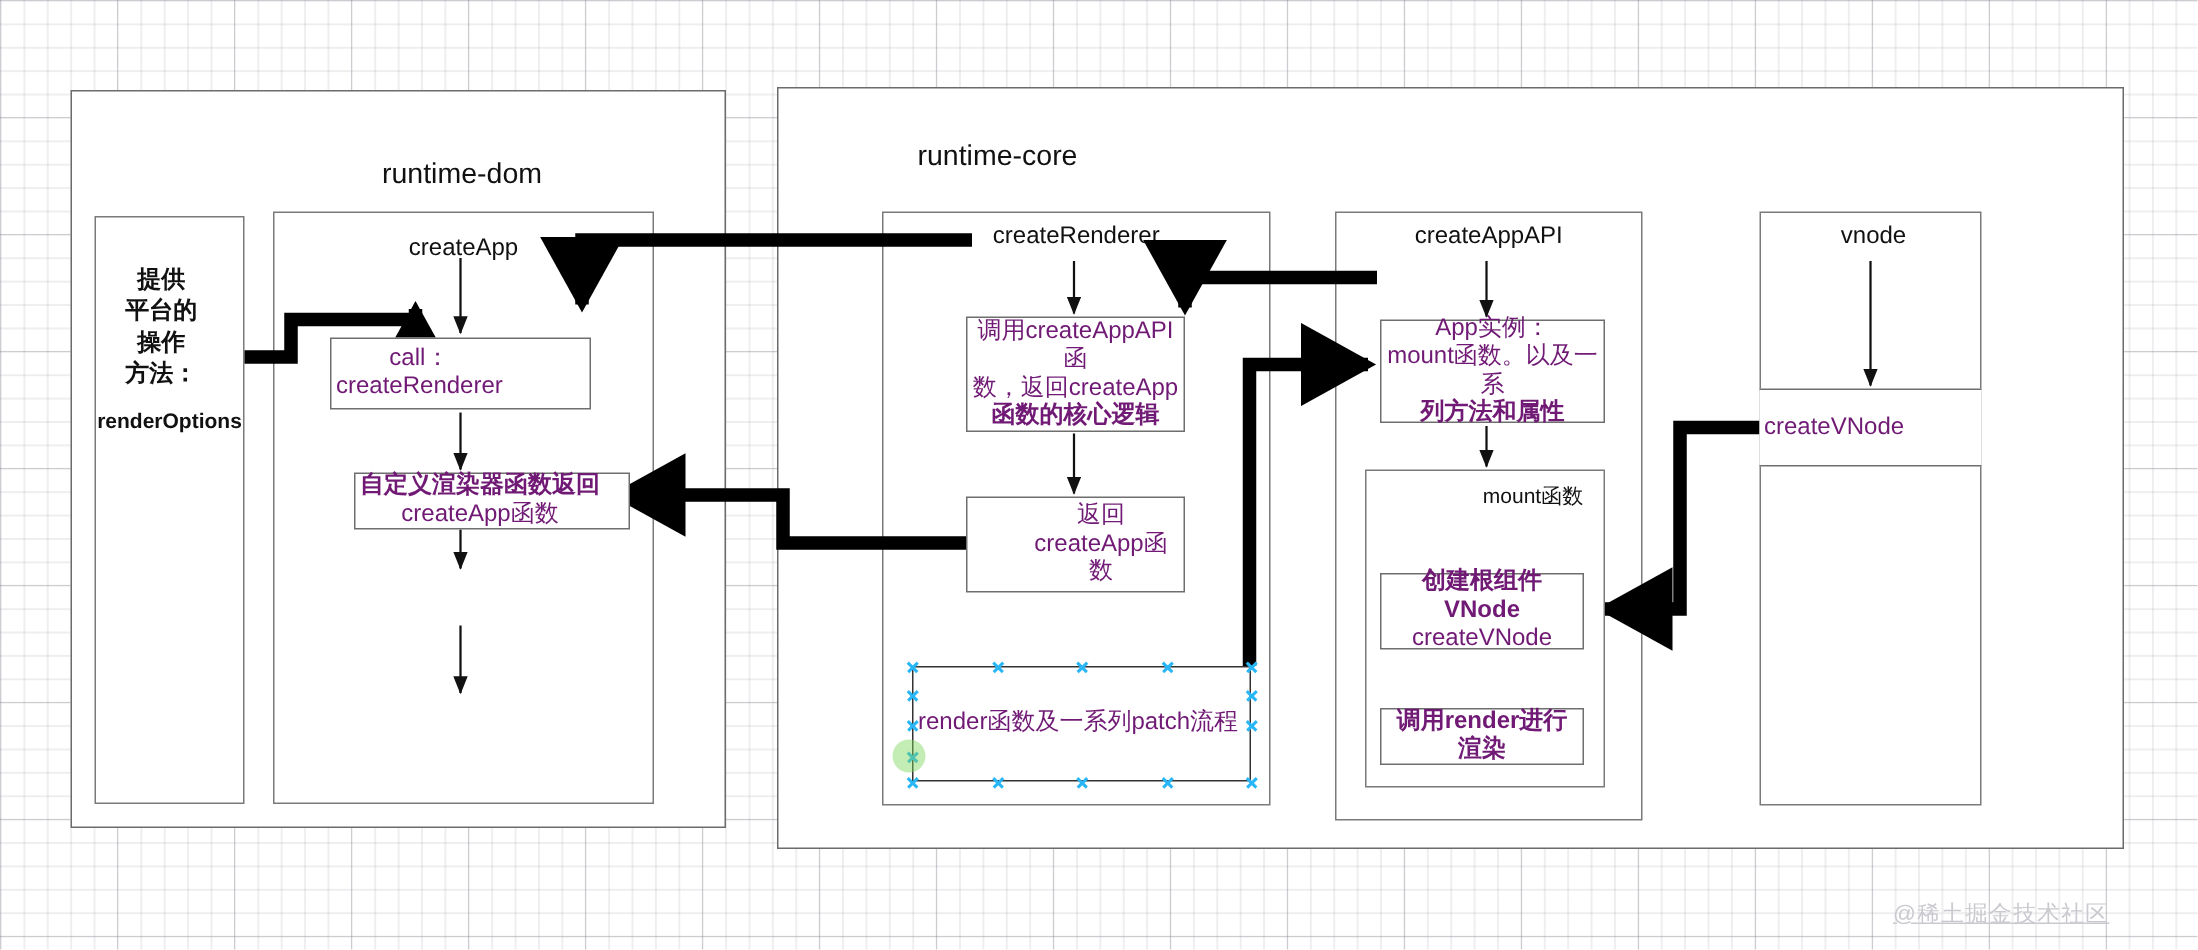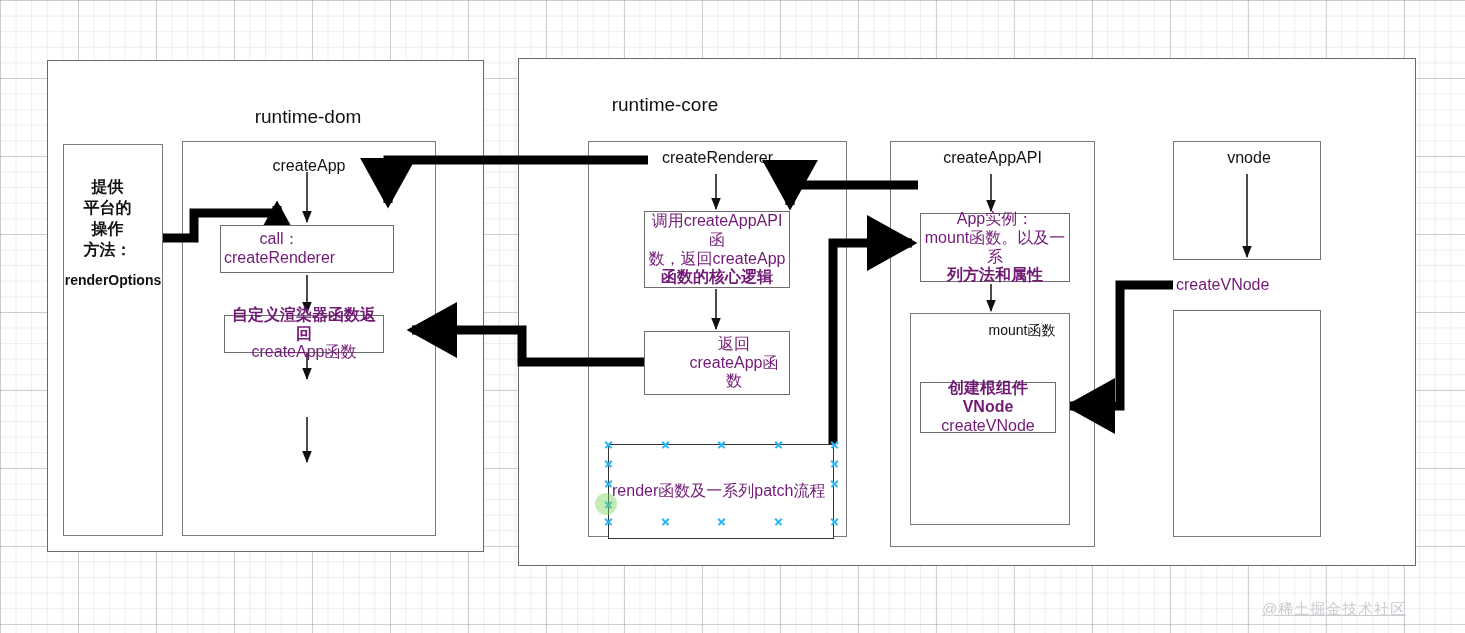--- a/index.html
+++ b/index.html
@@ -133,42 +133,42 @@
     </g>
   </svg>
 
   <div class="node" style="left:220px;top:225px;width:174px;height:48px;">
     <span class="n-txt" style="font-size:16px;">
       <span>call：</span><br>
       <span>createRenderer</span>
     </span>
   </div>
 
-  <div class="node" style="left:224px;top:315px;width:160px;height:38px;">
+  <div class="node" style="left:236px;top:315px;width:184px;height:38px;">
     <span class="n-txt">
       <span class="cjk">自定义渲染器函数返回</span><br>
       <span>createApp函数</span>
     </span>
   </div>
 
 
 
   <div class="node" style="left:644px;top:211px;width:146px;height:77px;">
     <span class="n-txt">
       <span>调用createAppAPI函</span><br>
       <span>数，返回createApp</span><br>
       <span class="cjk">函数的核心逻辑</span>
     </span>
   </div>
 
   <div class="node" style="left:644px;top:331px;width:146px;height:64px;padding-left:34px;">
     <span class="n-txt">返回createApp函数</span>
   </div>
 
-  <div class="node" style="left:608px;top:444px;width:226px;height:95px;border-color:#333;">
+  <div class="node" style="left:608px;top:444px;width:226px;height:77px;border-color:#333;">
     <span class="n-txt">render函数及一系列patch流程</span>
   </div>
   <div>
     <span class="handle" style="left:608px;top:444px;"></span>
     <span class="handle" style="left:665px;top:444px;"></span>
     <span class="handle" style="left:721px;top:444px;"></span>
     <span class="handle" style="left:778px;top:444px;"></span>
     <span class="handle" style="left:834px;top:444px;"></span>
     <span class="handle" style="left:608px;top:463px;"></span>
     <span class="handle" style="left:608px;top:483px;"></span>
@@ -194,19 +194,22 @@
   <div class="grp sub" style="left:910px;top:313px;width:160px;height:212px;"></div>
   <div class="title t-sm" style="left:910px;top:322px;width:160px;font-size:14px;padding-left:32px;">mount函数</div>
 
   <div class="node" style="left:920px;top:382px;width:136px;height:51px;">
     <span class="n-txt">
       <span class="cjk">创建根组件VNode</span><br>
       <span>createVNode</span>
     </span>
   </div>
 
+  <div class="node" style="left:920px;top:472px;width:136px;height:38px;">
+    <span class="n-txt b">调用render进行渲染</span>
+  </div>
 
   <div class="node" style="left:1173px;top:259px;width:148px;height:52px;border-left:none;border-right:none;">
     <span class="n-txt">createVNode</span>
   </div>
 
   <div class="wm" style="left:1262px;top:600px;text-decoration:underline;">@稀土掘金技术社区</div>
 </div>
 
 </body></html>

